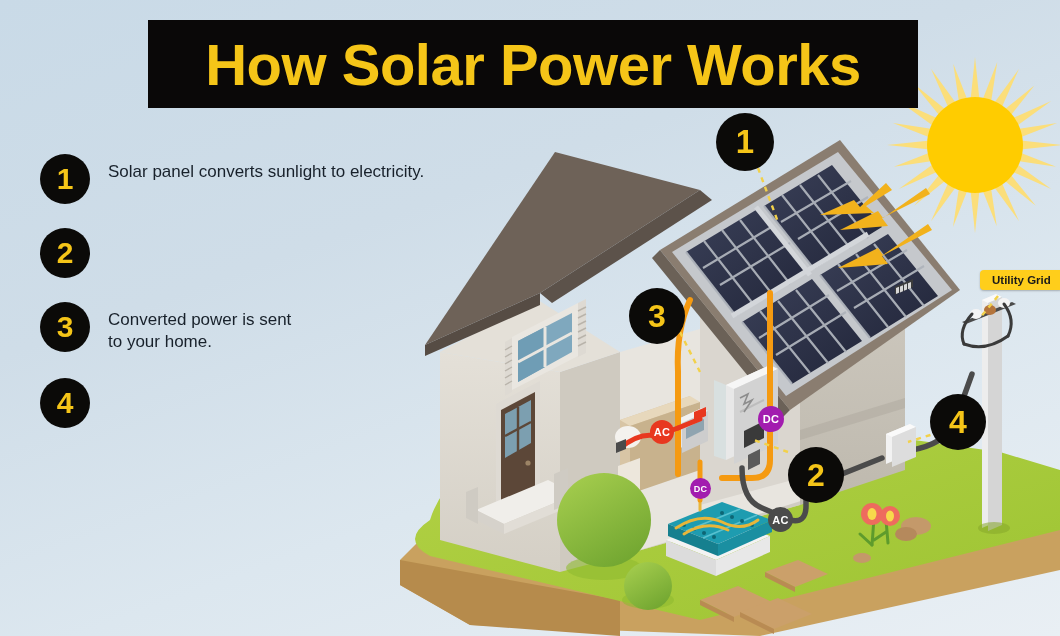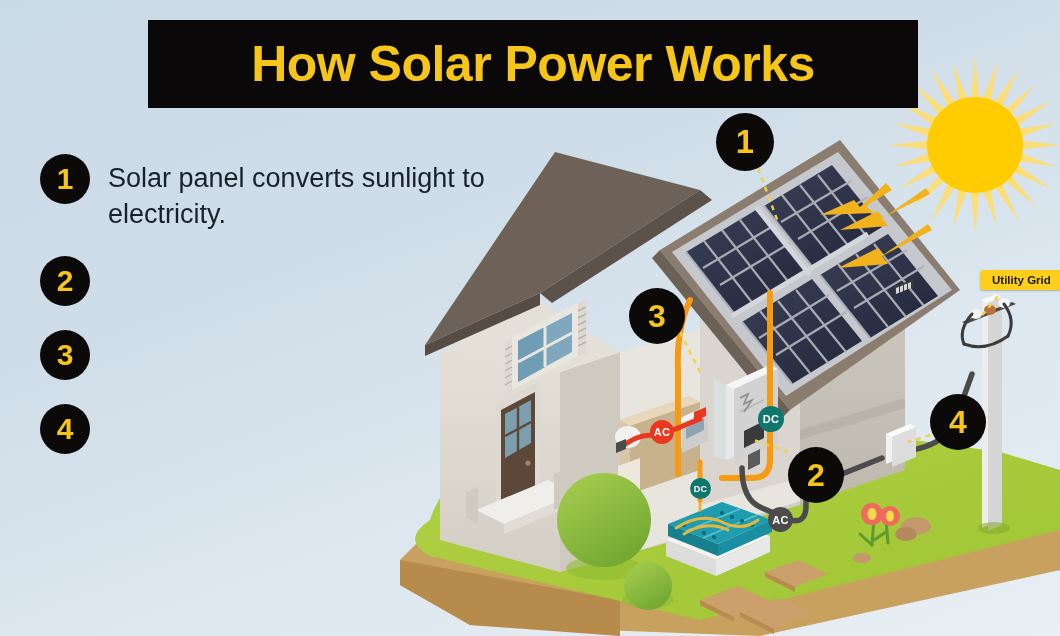--- a/index.html
+++ b/index.html
@@ -13,37 +13,37 @@
   .abs{position:absolute;}
 
   
   #title-bar{
     left:148px;top:20px;width:770px;height:88px;
     background:#0a0808;
     display:flex;align-items:center;justify-content:center;
     z-index:40;
   }
   #title-text{
-    color:#f5c518;font-size:50px;font-weight:bold;
+    color:#f5c518;font-size:58px;font-weight:bold;
     letter-spacing:-0.5px;white-space:nowrap;
     font-family:"Liberation Sans", sans-serif;
   }
 
   
   #steps{left:40px;top:160px;width:520px;z-index:30;}
   .step{display:flex;align-items:flex-start;margin-bottom:30px;}
   .step-badge{
     width:50px;height:50px;border-radius:50%;
     background:#0b0a08;color:#f5c518;
     font-size:30px;font-weight:bold;
     display:flex;align-items:center;justify-content:center;
     flex:0 0 50px;margin-top:-6px;
   }
   .step-text{
-    margin-left:18px;color:#18212b;font-size:27px;
+    margin-left:18px;color:#18212b;font-size:17px;
     line-height:1.32;font-weight:normal;padding-top:1px;
   }
 
   
   #sun-group{left:880px;top:50px;width:180px;height:190px;z-index:5;}
   #sun-rays{position:absolute;left:0;top:0;}
   #sun-core{
     position:absolute;left:47px;top:47px;width:96px;height:96px;
     border-radius:50%;background:#FFCC00;
   }
@@ -58,21 +58,21 @@
     font-weight:bold;display:flex;align-items:center;justify-content:center;
     z-index:35;
   }
   .tag{
     position:absolute;border-radius:50%;
     display:flex;align-items:center;justify-content:center;
     color:#ffffff;font-weight:bold;font-size:11px;
     z-index:34;letter-spacing:0.3px;
   }
   .tag.ac-red{background:#e8381f;}
-  .tag.dc-or{background:#0f766e;}
+  .tag.dc-or{background:#a21caf;}
   .tag.ac-gy{background:#4b4b4b;}
 
   #utility-grid-label{
     position:absolute;left:980px;top:270px;
     background:#FFCE1B;color:#1a1a1a;
     font-size:11.5px;font-weight:bold;
     padding:4px 12px;border-radius:4px;
     white-space:nowrap;z-index:36;
     box-shadow:0 1px 2px rgba(0,0,0,0.25);
   }
@@ -476,20 +476,21 @@
   <div id="steps" class="abs">
     <div class="step">
       <div class="step-badge">1</div>
       <div class="step-text">Solar panel converts sunlight to electricity.</div>
     </div>
     <div class="step">
       <div class="step-badge">2</div>
     </div>
     <div class="step">
       <div class="step-badge">3</div>
+      <div class="step-text">Converted power is sent<br>to your home.</div>
     </div>
     <div class="step">
       <div class="step-badge">4</div>
     </div>
   </div>
 
   <div class="num-badge" style="left:716px;top:113px;width:58px;height:58px;font-size:33px;">1</div>
   <div class="num-badge" style="left:788px;top:447px;width:56px;height:56px;font-size:32px;">2</div>
   <div class="num-badge" style="left:629px;top:288px;width:56px;height:56px;font-size:32px;">3</div>
   <div class="num-badge" style="left:930px;top:394px;width:56px;height:56px;font-size:32px;">4</div>

